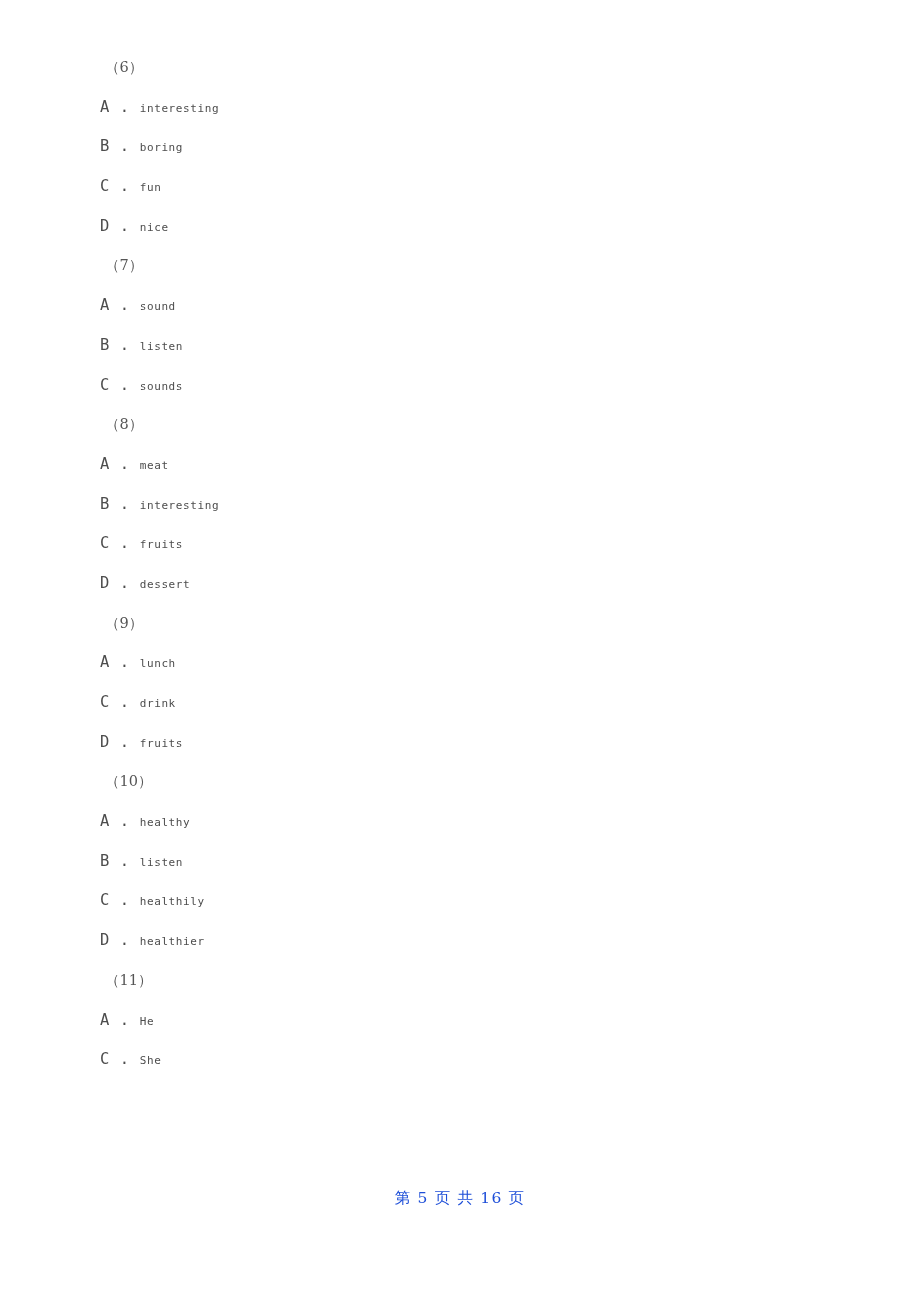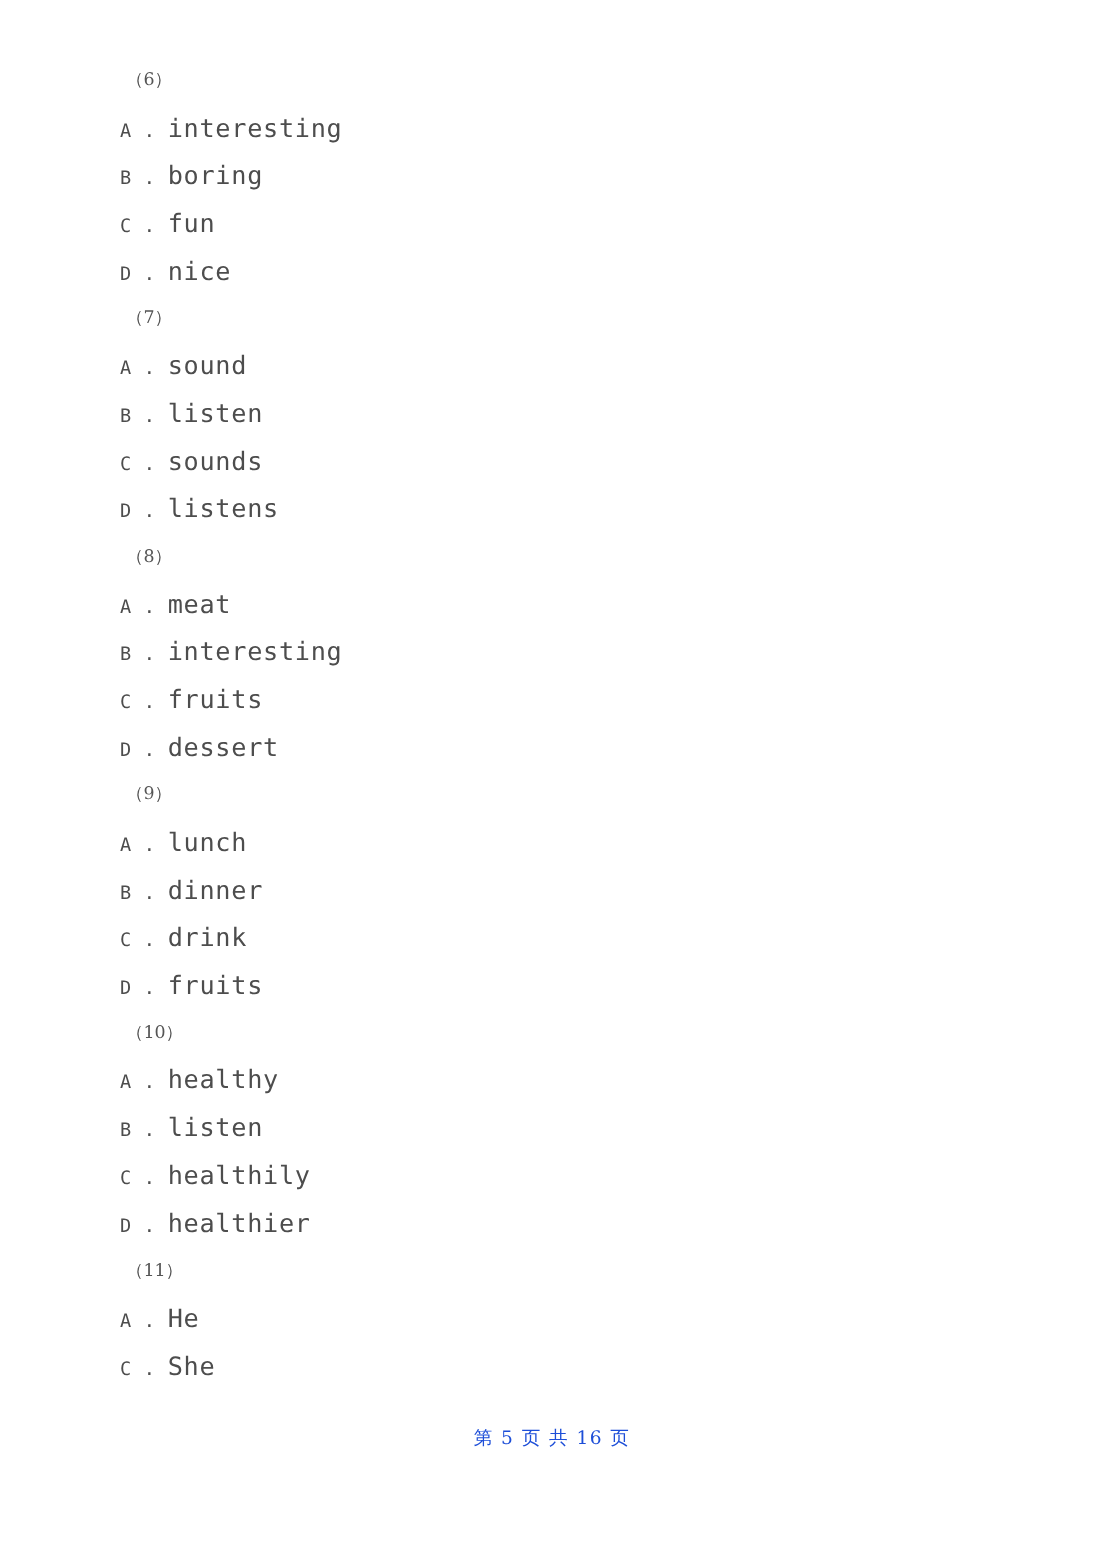--- a/index.html
+++ b/index.html
@@ -37,21 +37,21 @@
     font-size: 14.5px;
     letter-spacing: 0px;
     font-family: "DejaVu Serif", "Liberation Serif", serif;
     color: #555555;
   }
   .opt-letter {
     display: inline-block;
     font-size: 15.5px;
   }
   .opt-text {
-    font-size: 21px;
+    font-size: 11px;
   }
   .footer {
     position: absolute;
     left: 0;
     right: 0;
     top: 1188px;
     text-align: center;
     font-family: "DejaVu Serif", "Liberation Serif", serif;
     font-size: 15.5px;
     color: #1d4ed8;
@@ -66,29 +66,27 @@
   <div class="content">
       <div class="line qnum">（6）</div>
       <div class="line"><span class="opt-letter">A</span><span class="opt-sep"> . </span><span class="opt-text">interesting</span></div>
       <div class="line"><span class="opt-letter">B</span><span class="opt-sep"> . </span><span class="opt-text">boring</span></div>
       <div class="line"><span class="opt-letter">C</span><span class="opt-sep"> . </span><span class="opt-text">fun</span></div>
       <div class="line"><span class="opt-letter">D</span><span class="opt-sep"> . </span><span class="opt-text">nice</span></div>
       <div class="line qnum">（7）</div>
       <div class="line"><span class="opt-letter">A</span><span class="opt-sep"> . </span><span class="opt-text">sound</span></div>
       <div class="line"><span class="opt-letter">B</span><span class="opt-sep"> . </span><span class="opt-text">listen</span></div>
       <div class="line"><span class="opt-letter">C</span><span class="opt-sep"> . </span><span class="opt-text">sounds</span></div>
-      <div class="line"><span class="opt-letter">D</span><span class="opt-sep"> . </span><span class="opt-text">listens</span></div>
       <div class="line qnum">（8）</div>
       <div class="line"><span class="opt-letter">A</span><span class="opt-sep"> . </span><span class="opt-text">meat</span></div>
       <div class="line"><span class="opt-letter">B</span><span class="opt-sep"> . </span><span class="opt-text">interesting</span></div>
       <div class="line"><span class="opt-letter">C</span><span class="opt-sep"> . </span><span class="opt-text">fruits</span></div>
       <div class="line"><span class="opt-letter">D</span><span class="opt-sep"> . </span><span class="opt-text">dessert</span></div>
       <div class="line qnum">（9）</div>
       <div class="line"><span class="opt-letter">A</span><span class="opt-sep"> . </span><span class="opt-text">lunch</span></div>
-      <div class="line"><span class="opt-letter">B</span><span class="opt-sep"> . </span><span class="opt-text">dinner</span></div>
       <div class="line"><span class="opt-letter">C</span><span class="opt-sep"> . </span><span class="opt-text">drink</span></div>
       <div class="line"><span class="opt-letter">D</span><span class="opt-sep"> . </span><span class="opt-text">fruits</span></div>
       <div class="line qnum">（10）</div>
       <div class="line"><span class="opt-letter">A</span><span class="opt-sep"> . </span><span class="opt-text">healthy</span></div>
       <div class="line"><span class="opt-letter">B</span><span class="opt-sep"> . </span><span class="opt-text">listen</span></div>
       <div class="line"><span class="opt-letter">C</span><span class="opt-sep"> . </span><span class="opt-text">healthily</span></div>
       <div class="line"><span class="opt-letter">D</span><span class="opt-sep"> . </span><span class="opt-text">healthier</span></div>
       <div class="line qnum">（11）</div>
       <div class="line"><span class="opt-letter">A</span><span class="opt-sep"> . </span><span class="opt-text">He</span></div>
       <div class="line"><span class="opt-letter">C</span><span class="opt-sep"> . </span><span class="opt-text">She</span></div>

